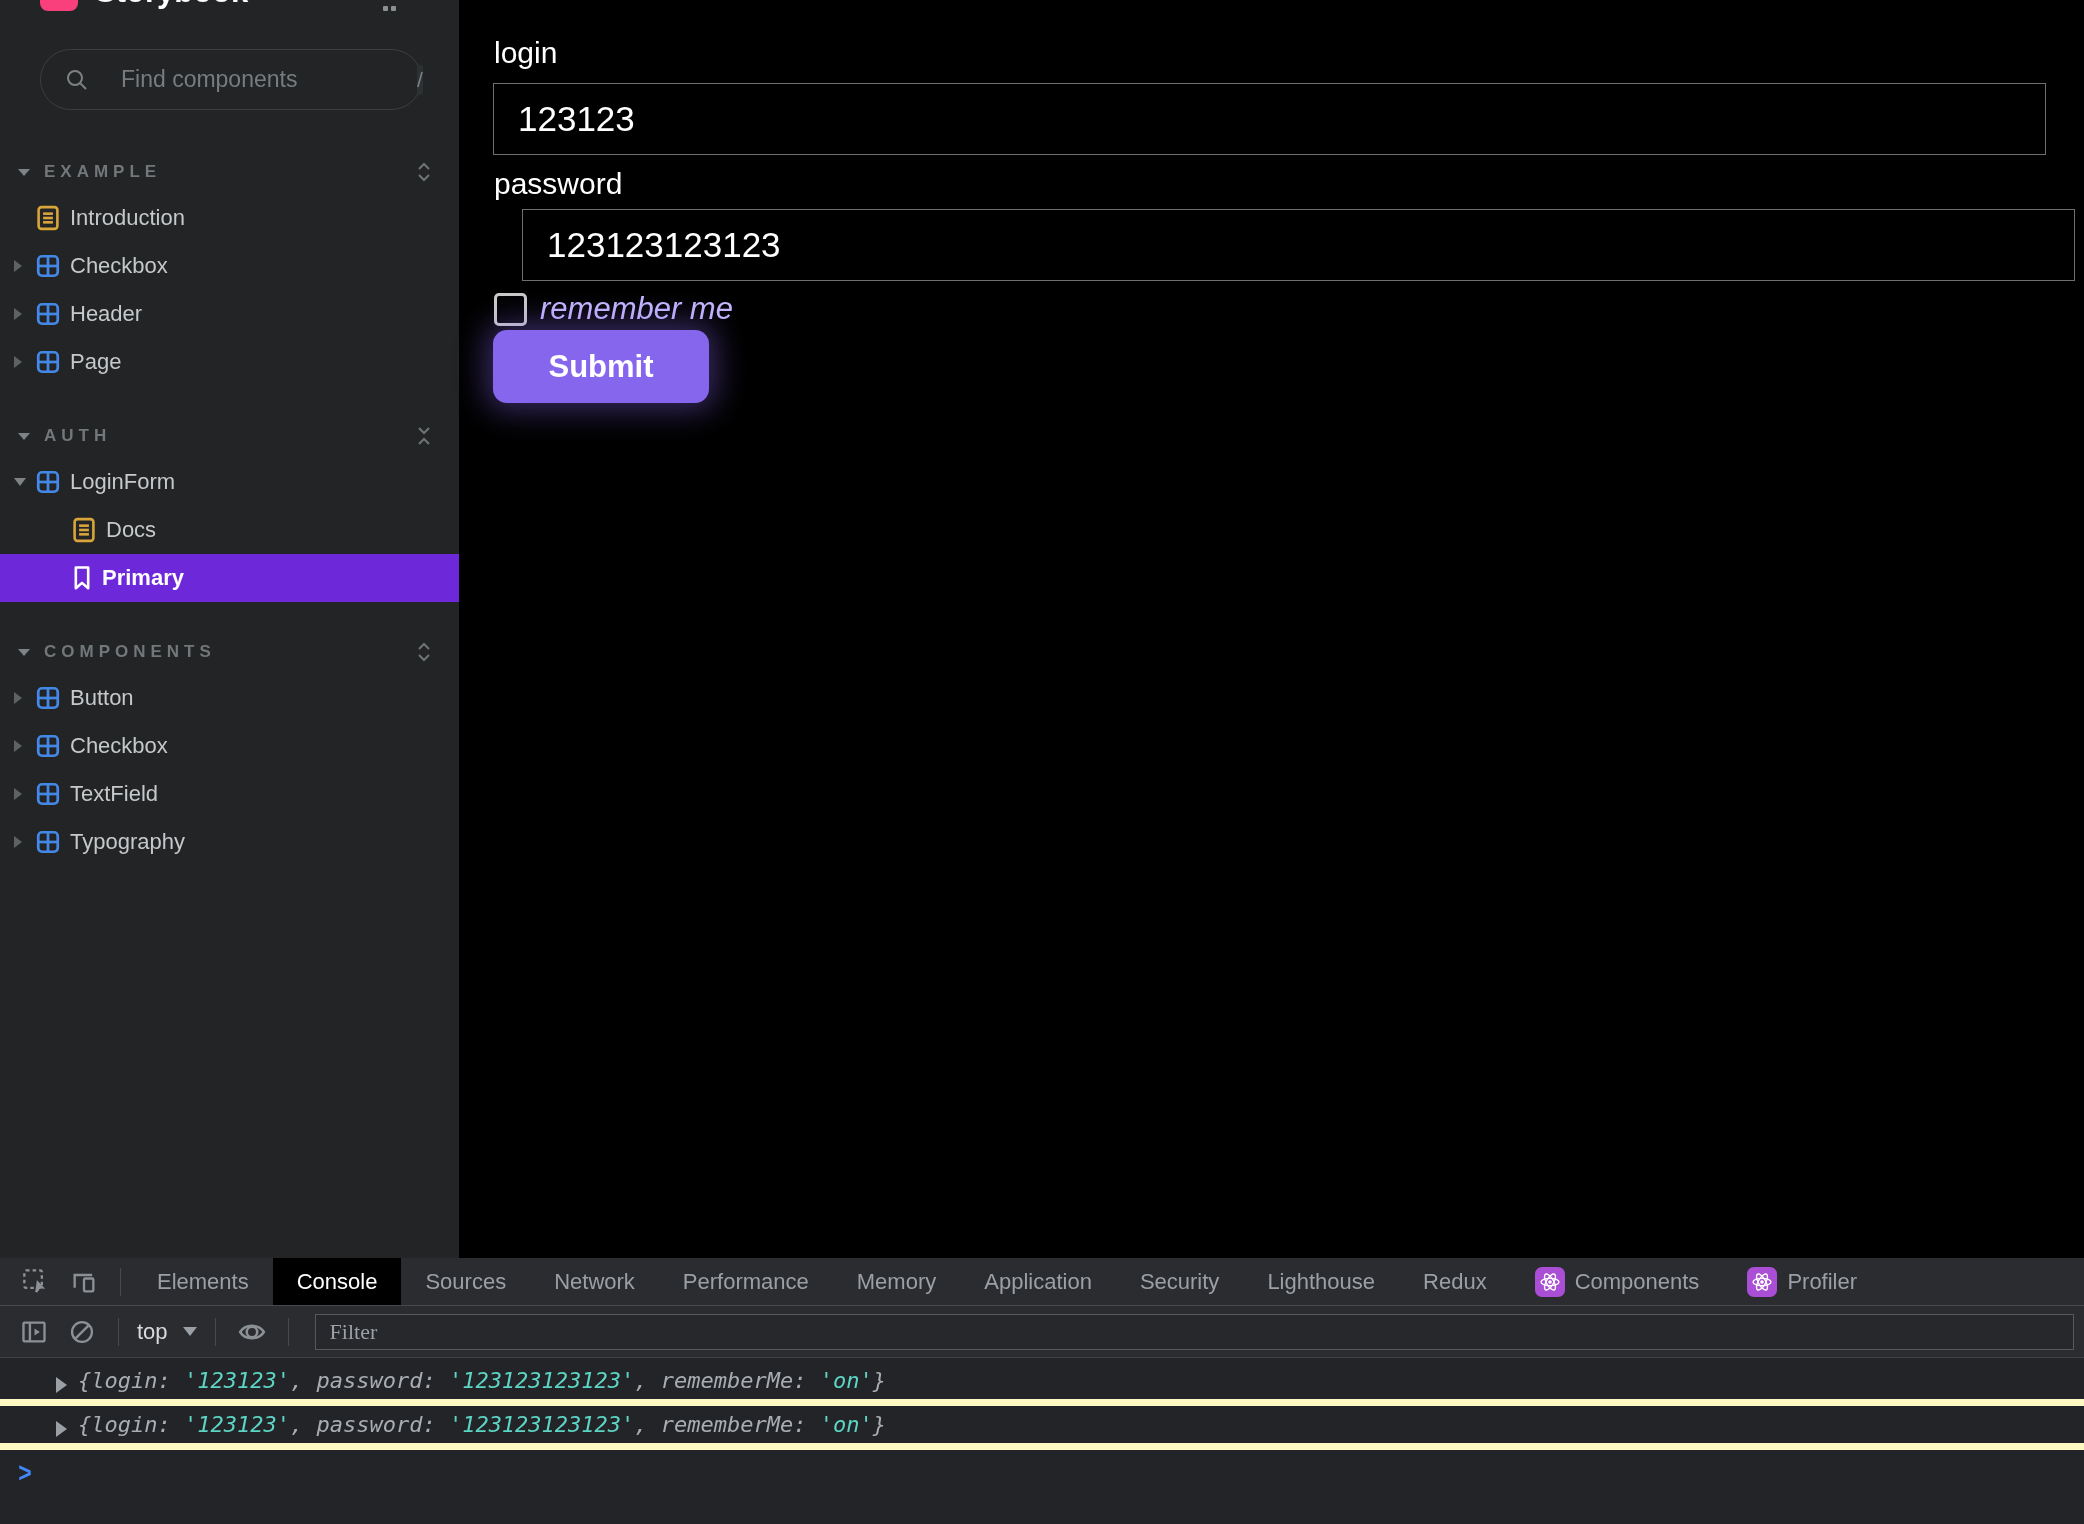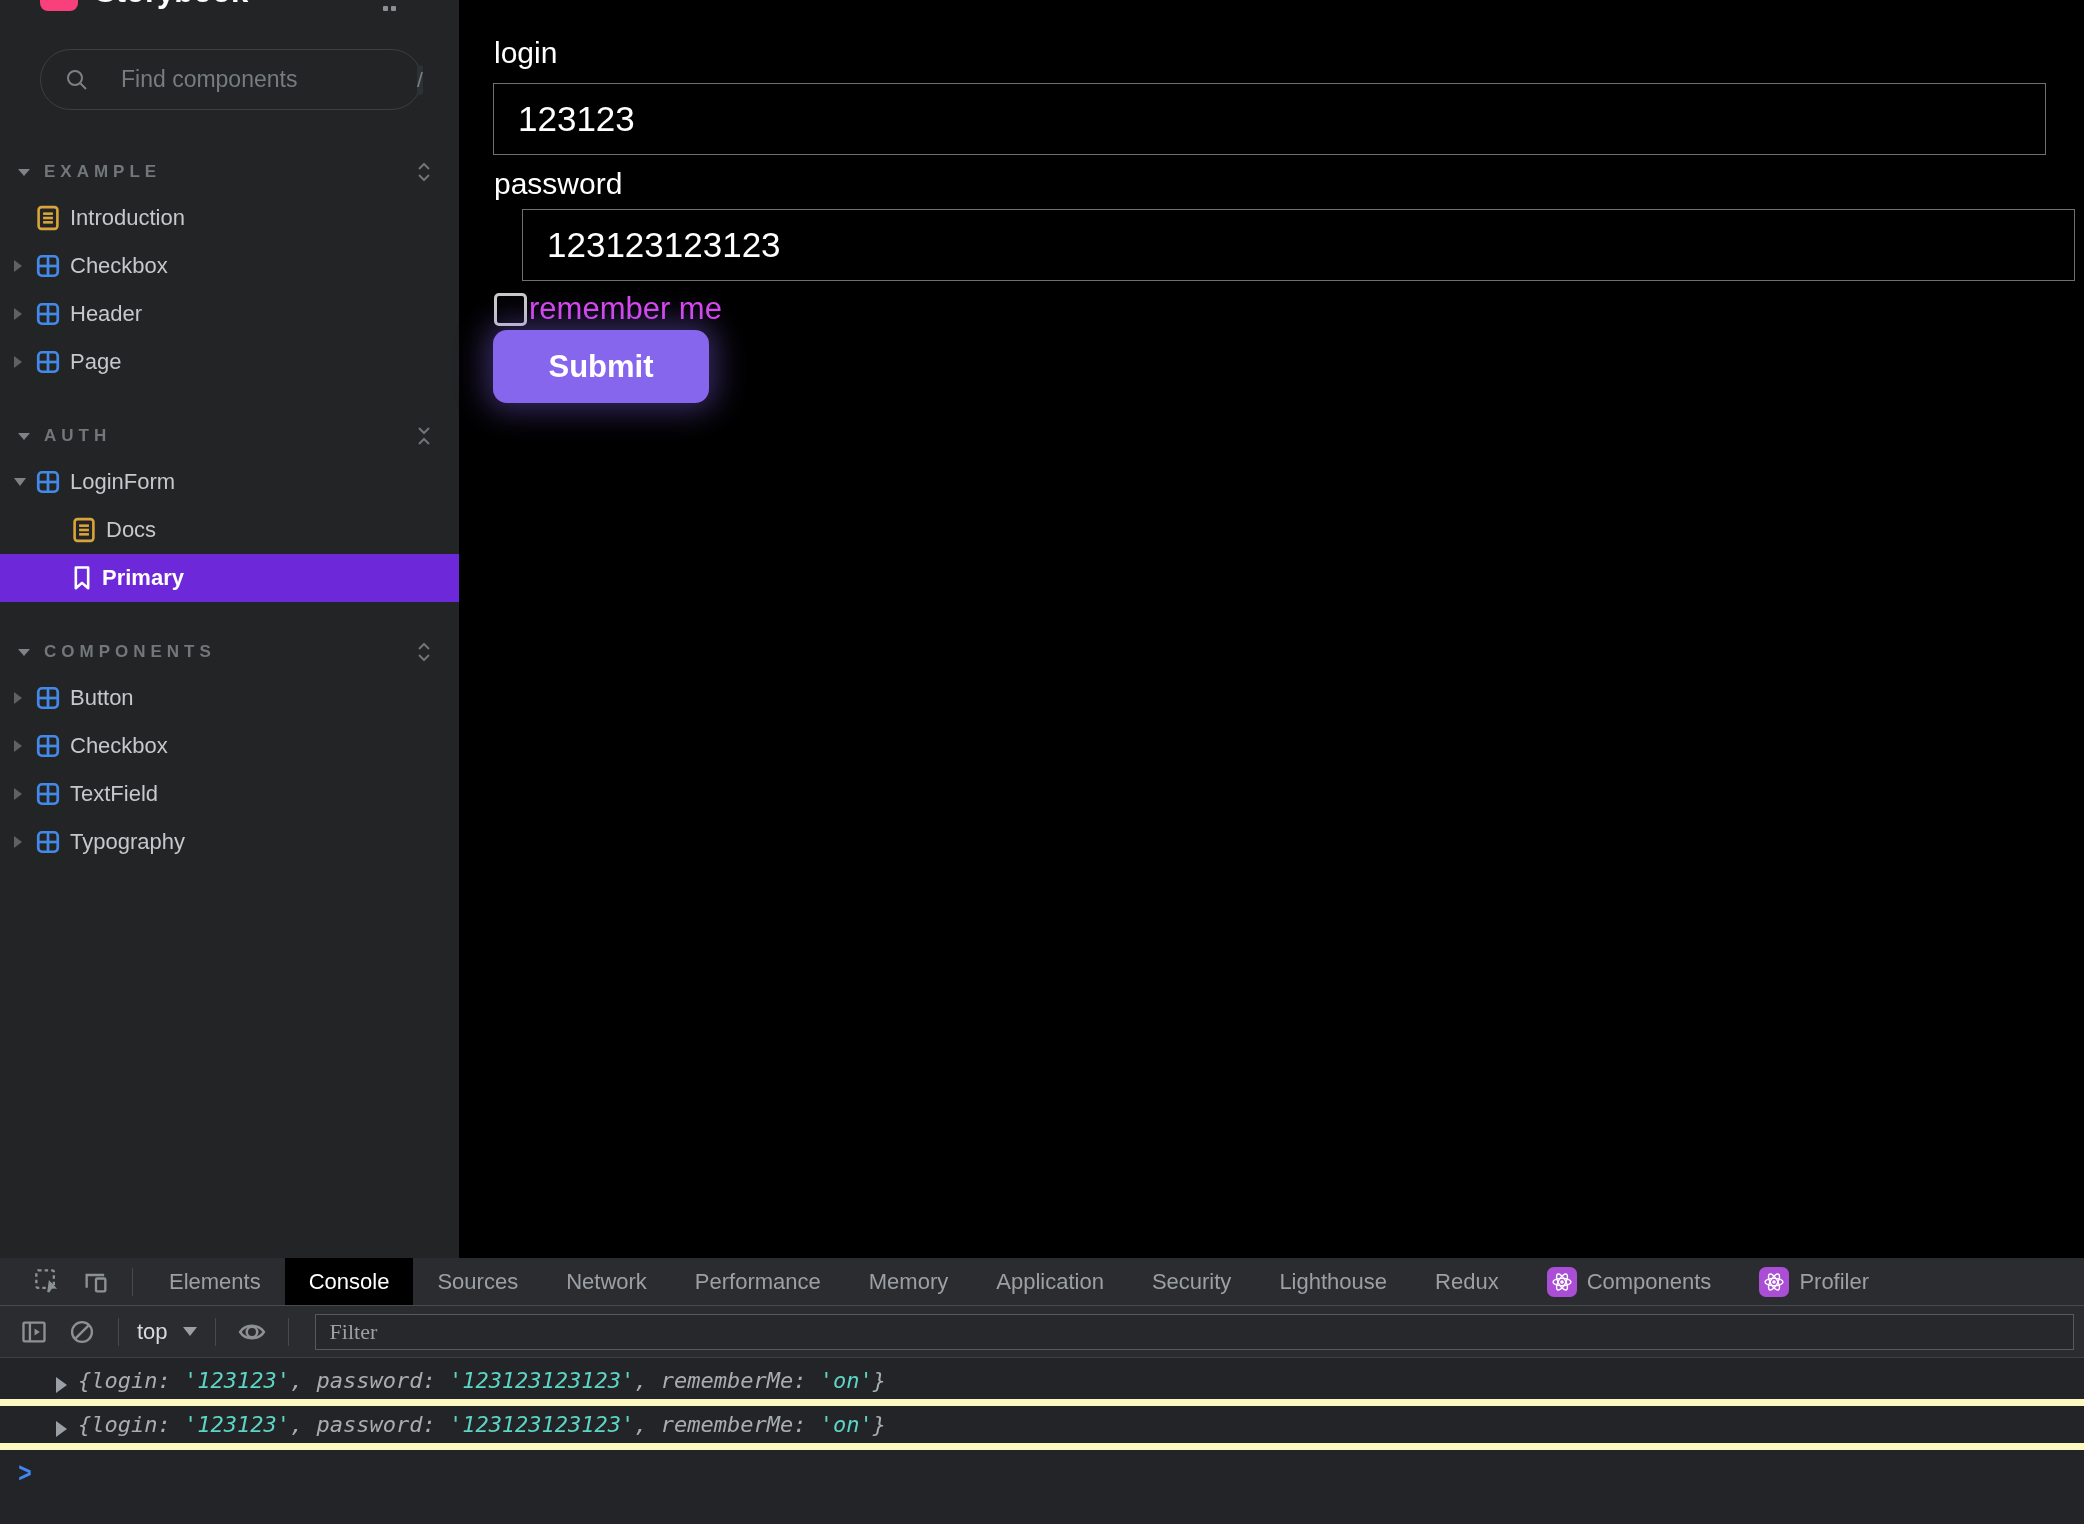--- a/index.html
+++ b/index.html
@@ -49,31 +49,31 @@
   .row.selected .label { color:#fff; font-weight:700; }
 
   
   .canvas { position:absolute; left:459px; top:0; width:1625px; height:1258px; background:#000; }
   .form-label { position:absolute; left:35px; color:#fff; font-size:30px; }
   .text-input { position:absolute; left:34px; width:1553px; height:72px; background:#000;
                 border:1px solid #6f6f6f; color:#fff; font-size:35px; padding:0 24px;
                 font-family:inherit; outline:none; }
   .remember-row { position:absolute; left:35px; top:291px; display:flex; align-items:center; }
   .checkbox { width:33px; height:33px; border:3px solid #c9c9c9; border-radius:5px; background:#000; }
-  .remember-label { color:#d946ef; font-size:31px; margin-left:2px; }
+  .remember-label { color:#c4b5fd; font-size:31px; margin-left:13px;font-style:italic; }
   .submit-btn { position:absolute; left:34px; top:330px; width:216px; height:73px;
                 background:#8766ee; border:none; border-radius:14px; color:#fff;
                 font-size:31px; font-weight:700; font-family:inherit;
                 box-shadow:0 0 30px 8px rgba(135,102,238,0.40); cursor:pointer; }
 
   
   .devtools { position:absolute; left:0; top:1258px; width:2084px; height:266px;
               background:#232428; }
   .dt-tabbar { height:48px; background:#2b2c2f; display:flex; align-items:center;
-               border-bottom:1px solid #47494d; padding-left:24px; }
+               border-bottom:1px solid #47494d; padding-left:12px; }
   .dt-iconbtn { width:48px; height:100%; display:flex; align-items:center; justify-content:center; }
   .dt-vsep { width:1px; height:28px; background:#47494d; margin:0 12px; }
   .dt-tab { height:100%; padding:0 24px; display:flex; align-items:center; gap:10px;
             color:#9aa0a6; font-size:22px; white-space:nowrap; }
   .dt-tab.active { background:#000; color:#fff; }
   .react-badge { width:30px; height:30px; border-radius:7px; background:#ab4ed6;
                  display:flex; align-items:center; justify-content:center; }
 
   .dt-toolbar { height:52px; background:#2b2c2f; display:flex; align-items:center;
                 border-bottom:1px solid #3e4043; padding-left:10px; }

